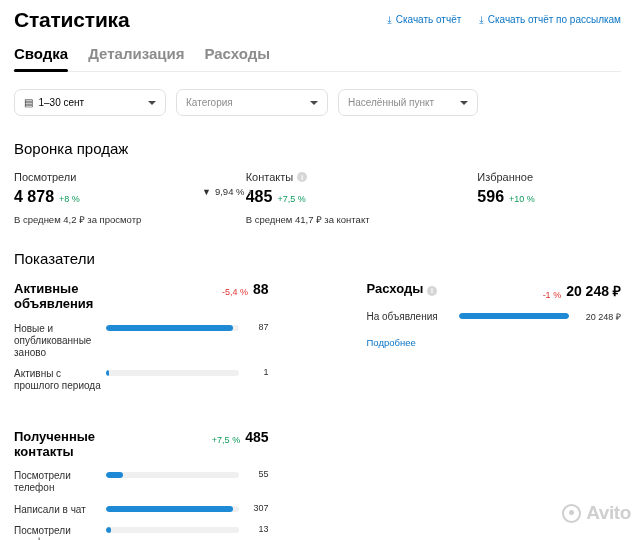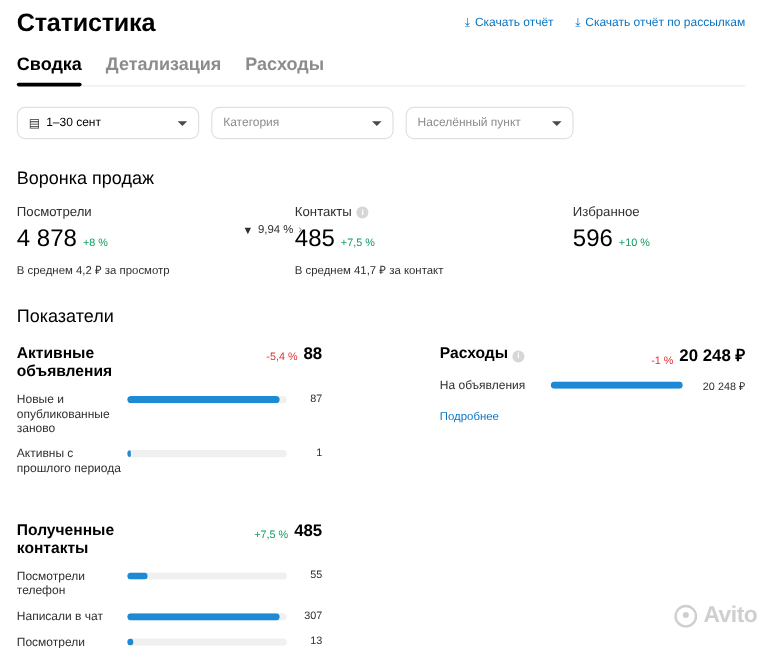--- a/index.html
+++ b/index.html
@@ -50,21 +50,21 @@
   .funnel { display:flex; margin-top: 14px; }
   .funnel-col { width: 180px; }
   .funnel-col.c2 { margin-left: 88px; }
   .funnel-col.c3 { margin-left: 88px; }
   .f-label { font-size: 11px; color:#2f2f2f; display:flex; align-items:center; gap:4px; }
   .info-badge {
     display:inline-flex; align-items:center; justify-content:center;
     width: 10px; height:10px; border-radius:50%; background:#d6d6d6; color:#fff; font-size:7px; font-weight:bold;
   }
   .f-value-row { display:flex; align-items:baseline; gap:5px; margin-top: 5px; }
-  .f-value { font-size: 20px; font-weight:normal; }
+  .f-value { font-size: 16px; font-weight:bold; }
   .f-delta { font-size: 9px; color:#0f9b5c; }
   .f-sub { font-size: 9.5px; color:#2f2f2f; margin-top: 7px; }
 
   .drop-pill {
     display:inline-flex; align-items:center; gap:4px; font-size:9.5px; color:#2f2f2f;
     position:absolute; left: 202px; top: 186px; cursor:pointer;
   }
   .drop-pill .arrow { color:#2f2f2f; font-size: 9px; }
   .drop-pill .chev-r { color:#8c8c8c; font-size: 10px; }
 

